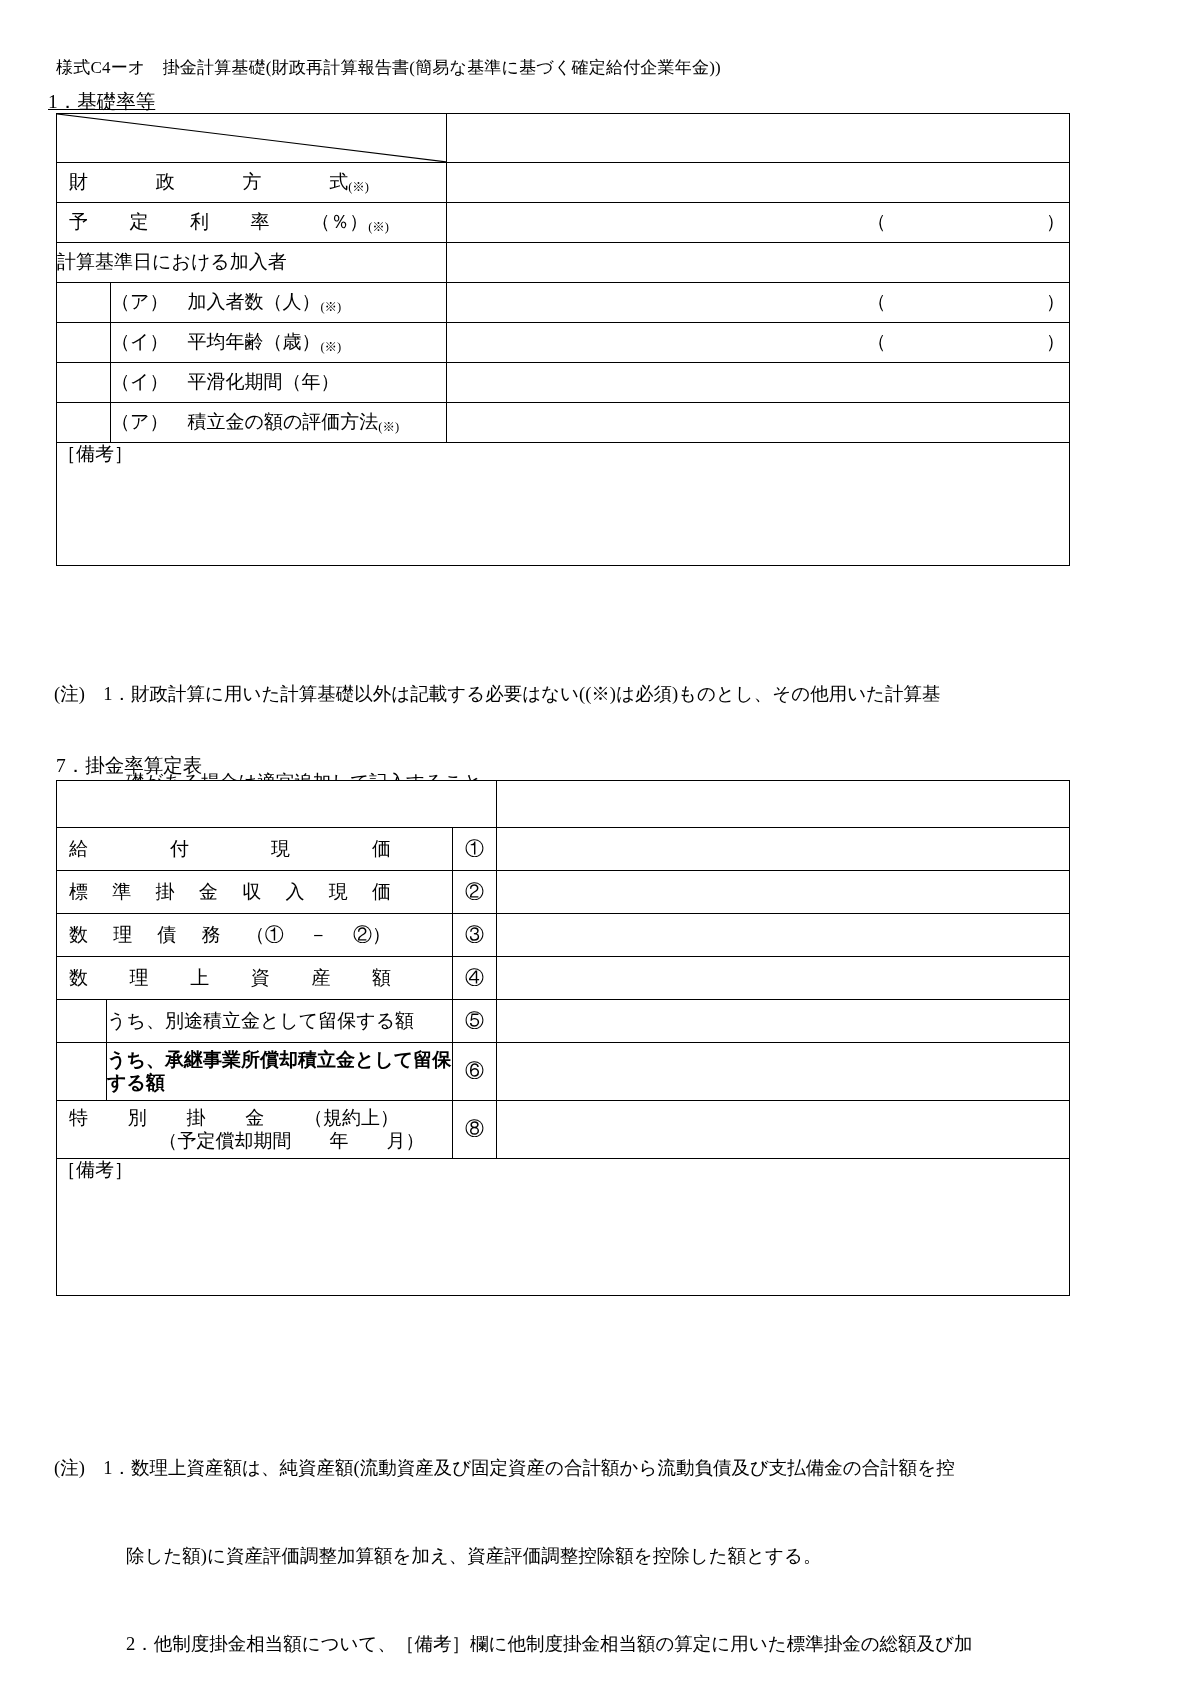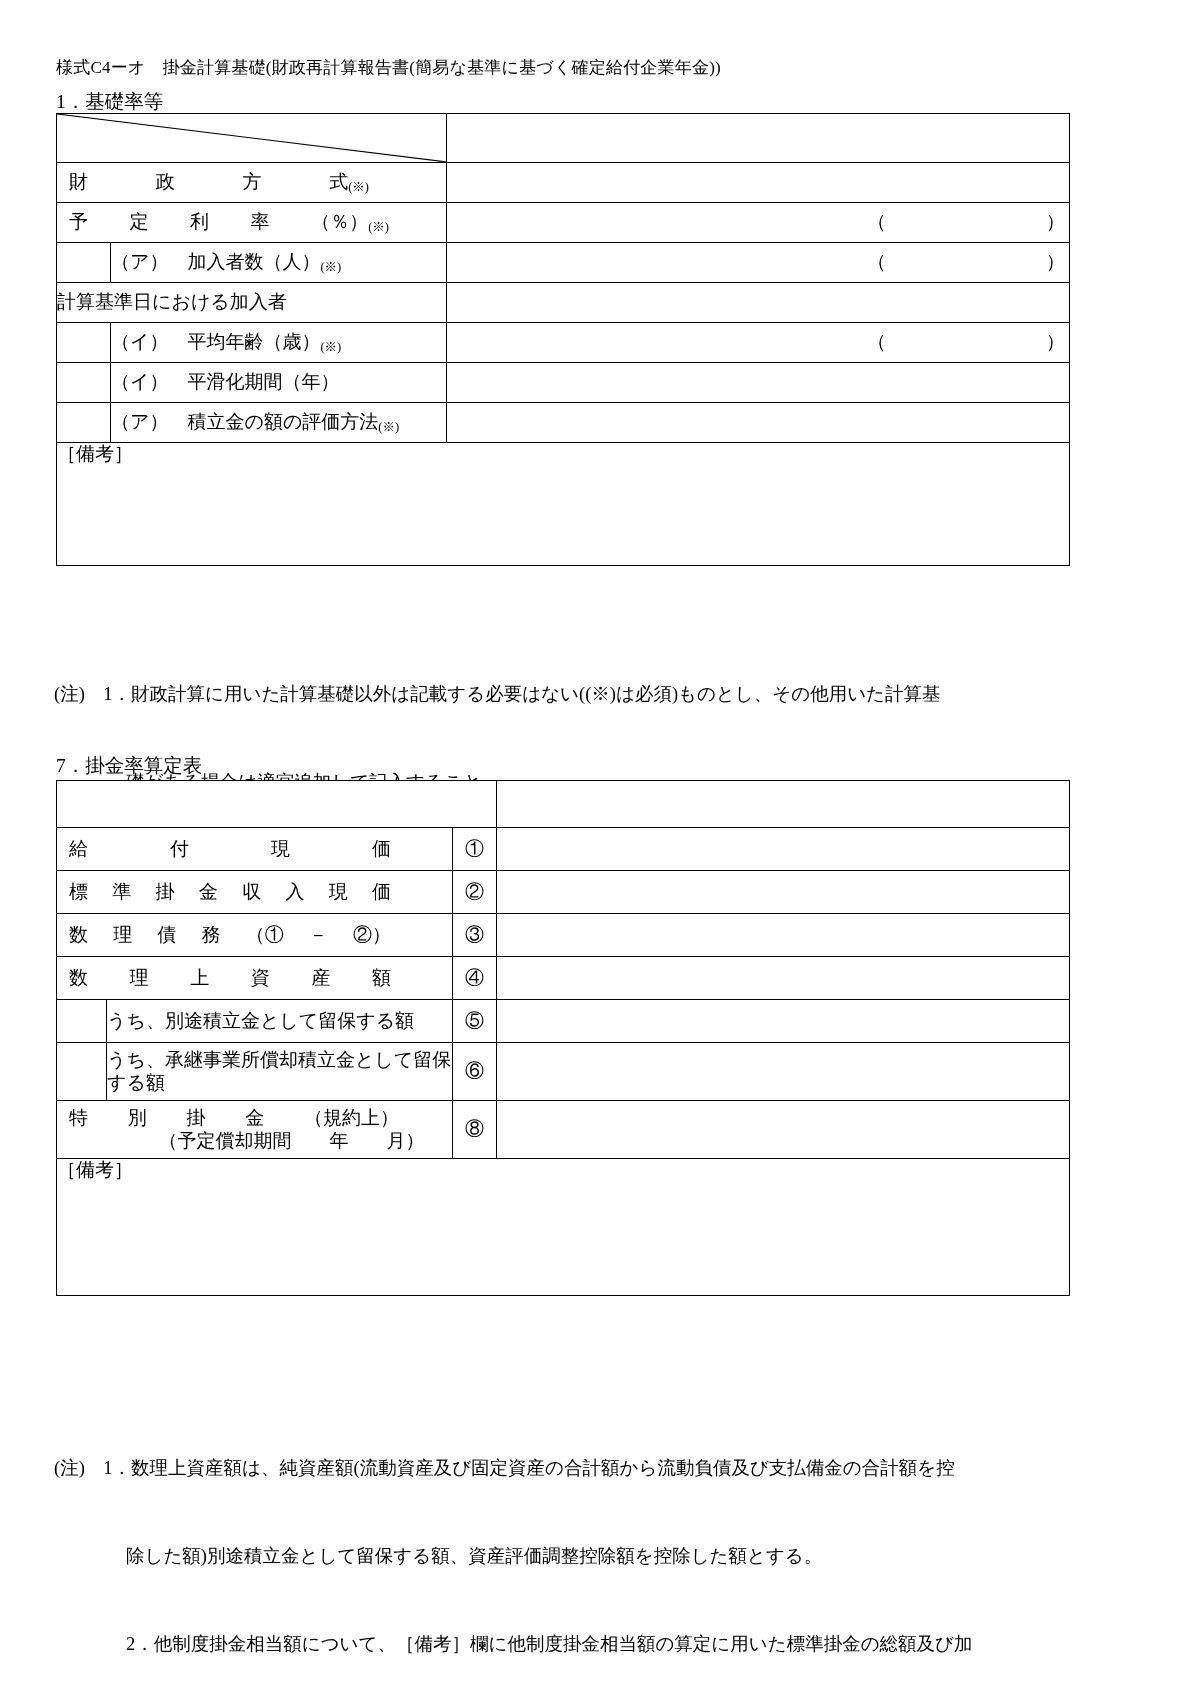--- a/index.html
+++ b/index.html
@@ -29,21 +29,21 @@
     top: 56px;
     font-size: 17px;
     letter-spacing: 0.2px;
     white-space: nowrap;
   }
   .section-title {
     position: absolute;
     font-size: 19.5px;
     white-space: nowrap;
   }
-  #sec1-title { left: 56px; top: 88px; }
+  #sec1-title { left: 48px; top: 88px; text-decoration: underline; }
   #sec2-title { left: 56px; top: 752px; }
 
   
   .form-table {
     position: absolute;
     border-collapse: collapse;
     table-layout: fixed;
     background: #ffffff;
   }
   .form-table td {
@@ -131,20 +131,21 @@
   .num-cell {
     text-align: center;
     font-size: 19px;
     width: 44px;
   }
   .two-line {
     line-height: 1.22;
     padding-left: 8px;
     padding-right: 6px;
     font-size: 18.5px;
+    font-weight: bold;
   }
   .row-tall { height: 58px !important; }
   .center-sub {
     display: block;
     text-align: center;
     font-size: 19px;
   }
   .t2-bikou {
     height: 136px !important;
     vertical-align: top !important;
@@ -206,35 +207,35 @@
         </td>
         <td class="val-cell">
           <div class="paren-row">
             <span class="open">（</span>
             <span class="close">）</span>
           </div>
         </td>
       </tr>
 
       <tr>
+        <td class="lbl" colspan="2">計算基準日における加入者</td>
+        <td class="val-cell"></td>
+      </tr>
+
+      <tr>
         <td></td>
         <td class="indent-cell">
           <span>（ア）　加入者数（人）</span><span class="note-mark">(※)</span>
         </td>
         <td class="val-cell">
           <div class="paren-row">
             <span class="open">（</span>
             <span class="close">）</span>
           </div>
         </td>
-      </tr>
-
-      <tr>
-        <td class="lbl" colspan="2">計算基準日における加入者</td>
-        <td class="val-cell"></td>
       </tr>
 
       <tr>
         <td></td>
         <td class="indent-cell">
           <span>（イ）　平均年齢（歳）</span><span class="note-mark">(※)</span>
         </td>
         <td class="val-cell">
           <div class="paren-row">
             <span class="open">（</span>
@@ -382,18 +383,18 @@
       <tr>
         <td class="t2-bikou" colspan="4">
           <span>［備考］</span>
         </td>
       </tr>
     </tbody>
   </table>
 
   <div class="notes" id="notes2">
     <span class="ln">(注)　1．数理上資産額は、純資産額(流動資産及び固定資産の合計額から流動負債及び支払備金の合計額を控</span>
-    <span class="ln ind2">除した額)別途積立金として留保する額、資産評価調整控除額を控除した額とする。</span>
+    <span class="ln ind2">除した額)に資産評価調整加算額を加え、資産評価調整控除額を控除した額とする。</span>
     <span class="ln ind2">2．他制度掛金相当額について、［備考］欄に他制度掛金相当額の算定に用いた標準掛金の総額及び加</span>
     
   </div>
 
 </div>
 
 </body></html>

